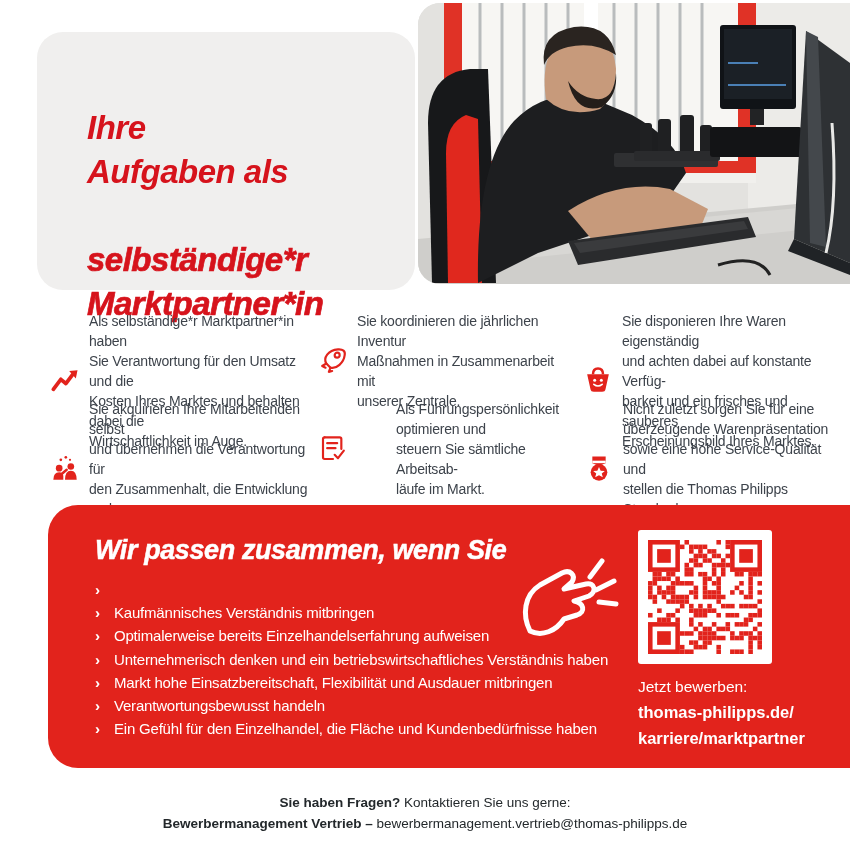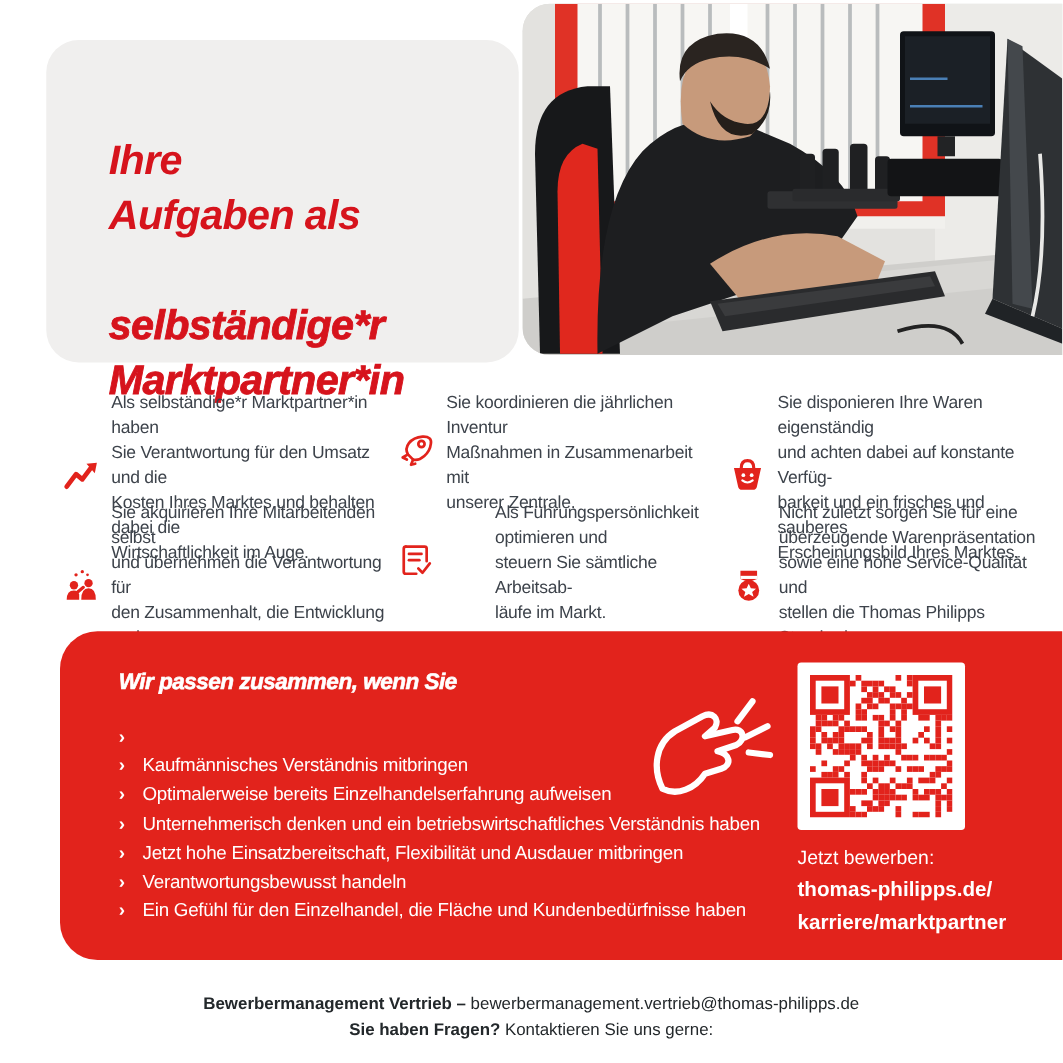--- a/index.html
+++ b/index.html
@@ -46,21 +46,21 @@
   .t-r2c2{left:318px;top:399px;width:250px;gap:48px;}
   .t-r2c3{left:584px;top:399px;width:262px;}
 
   
   .match-panel{
     position:absolute;left:48px;top:505px;width:802px;height:263px;
     background:#e2231c;border-radius:30px 0 0 30px;color:#ffffff;
   }
   .match-heading{
     position:absolute;left:47px;top:30px;
-    font-size:18px;font-weight:800;font-style:italic;letter-spacing:-0.4px;
+    font-size:27px;font-weight:800;font-style:italic;letter-spacing:-0.4px;
     -webkit-text-stroke:0.5px #ffffff;
   }
   .bullet-list{position:absolute;left:47px;top:76px;}
   .bullet-row{display:flex;gap:11px;height:23.2px;align-items:baseline;}
   .bullet-marker{font-size:15px;font-weight:700;width:8px;flex:0 0 8px;}
   .bullet-text{font-size:15px;letter-spacing:-0.2px;}
 
   .hand-icon{position:absolute;left:468px;top:42px;width:112px;height:92px;}
 
   .qr-box{
@@ -264,21 +264,21 @@
       <div class="bullet-row">
         <span class="bullet-marker">›</span>
         <span class="bullet-text">Optimalerweise bereits Einzelhandelserfahrung aufweisen</span>
       </div>
       <div class="bullet-row">
         <span class="bullet-marker">›</span>
         <span class="bullet-text">Unternehmerisch denken und ein betriebswirtschaftliches Verständnis haben</span>
       </div>
       <div class="bullet-row">
         <span class="bullet-marker">›</span>
-        <span class="bullet-text">Jetzt hohe Einsatzbereitschaft, Flexibilität und Ausdauer mitbringen</span>
+        <span class="bullet-text">Markt hohe Einsatzbereitschaft, Flexibilität und Ausdauer mitbringen</span>
       </div>
       <div class="bullet-row">
         <span class="bullet-marker">›</span>
         <span class="bullet-text">Verantwortungsbewusst handeln</span>
       </div>
       <div class="bullet-row">
         <span class="bullet-marker">›</span>
         <span class="bullet-text">Ein Gefühl für den Einzelhandel, die Fläche und Kundenbedürfnisse haben</span>
       </div>
     </div>
@@ -526,17 +526,17 @@
     </div>
 
     <div class="apply">
       <div class="apply-label">Jetzt bewerben:</div>
       <div class="apply-url">thomas-philipps.de/</div>
       <div class="apply-url">karriere/marktpartner</div>
     </div>
   </div>
 
   <div class="footer">
+    <div><b>Sie haben Fragen?</b><span> Kontaktieren Sie uns gerne:</span></div>
     <div><b>Bewerbermanagement Vertrieb – </b><span>bewerbermanagement.vertrieb@thomas-philipps.de</span></div>
-    <div><b>Sie haben Fragen?</b><span> Kontaktieren Sie uns gerne:</span></div>
   </div>
 
 </div>
 
 </body></html>

